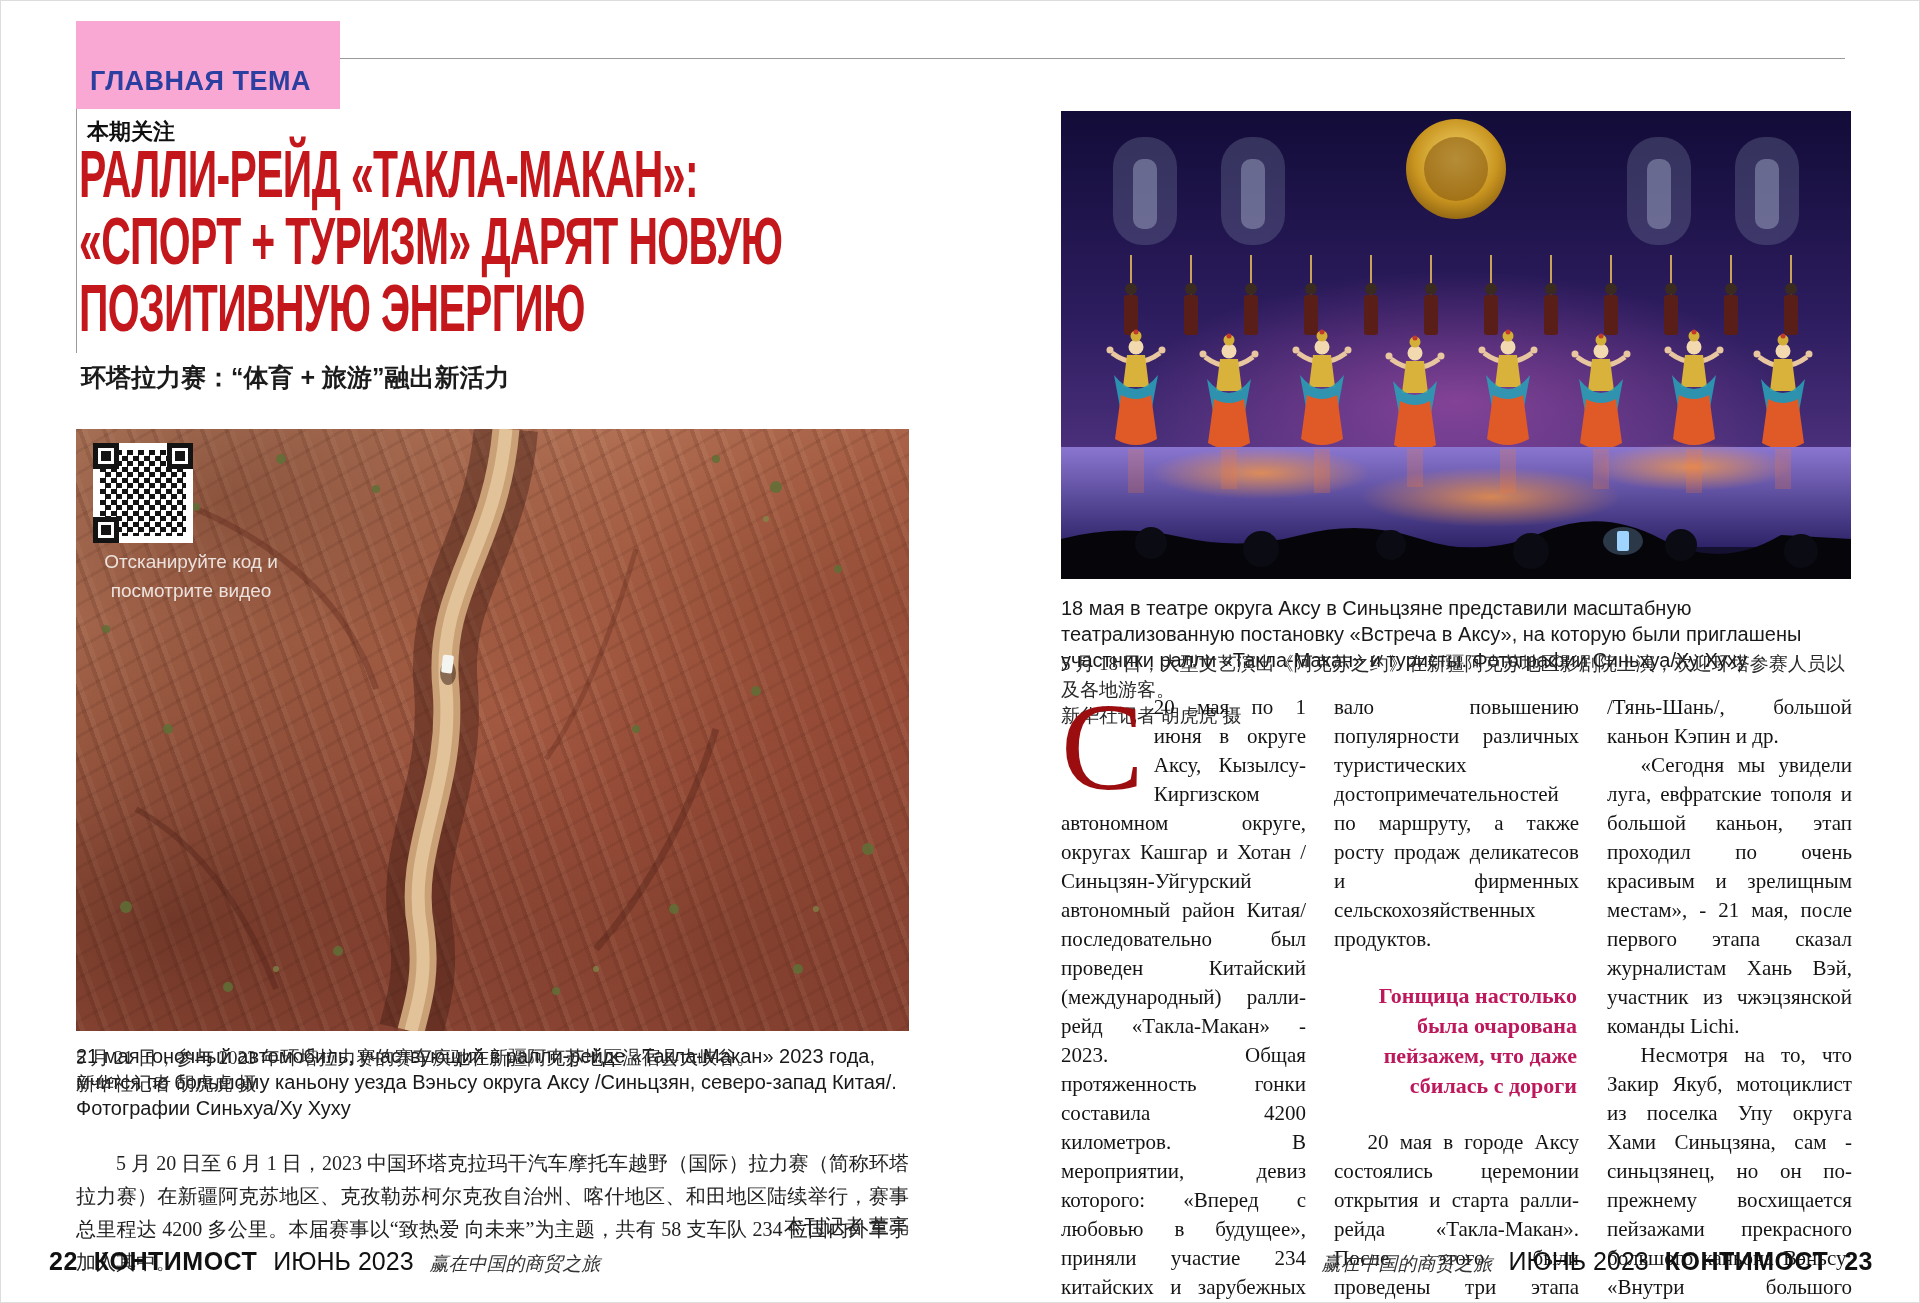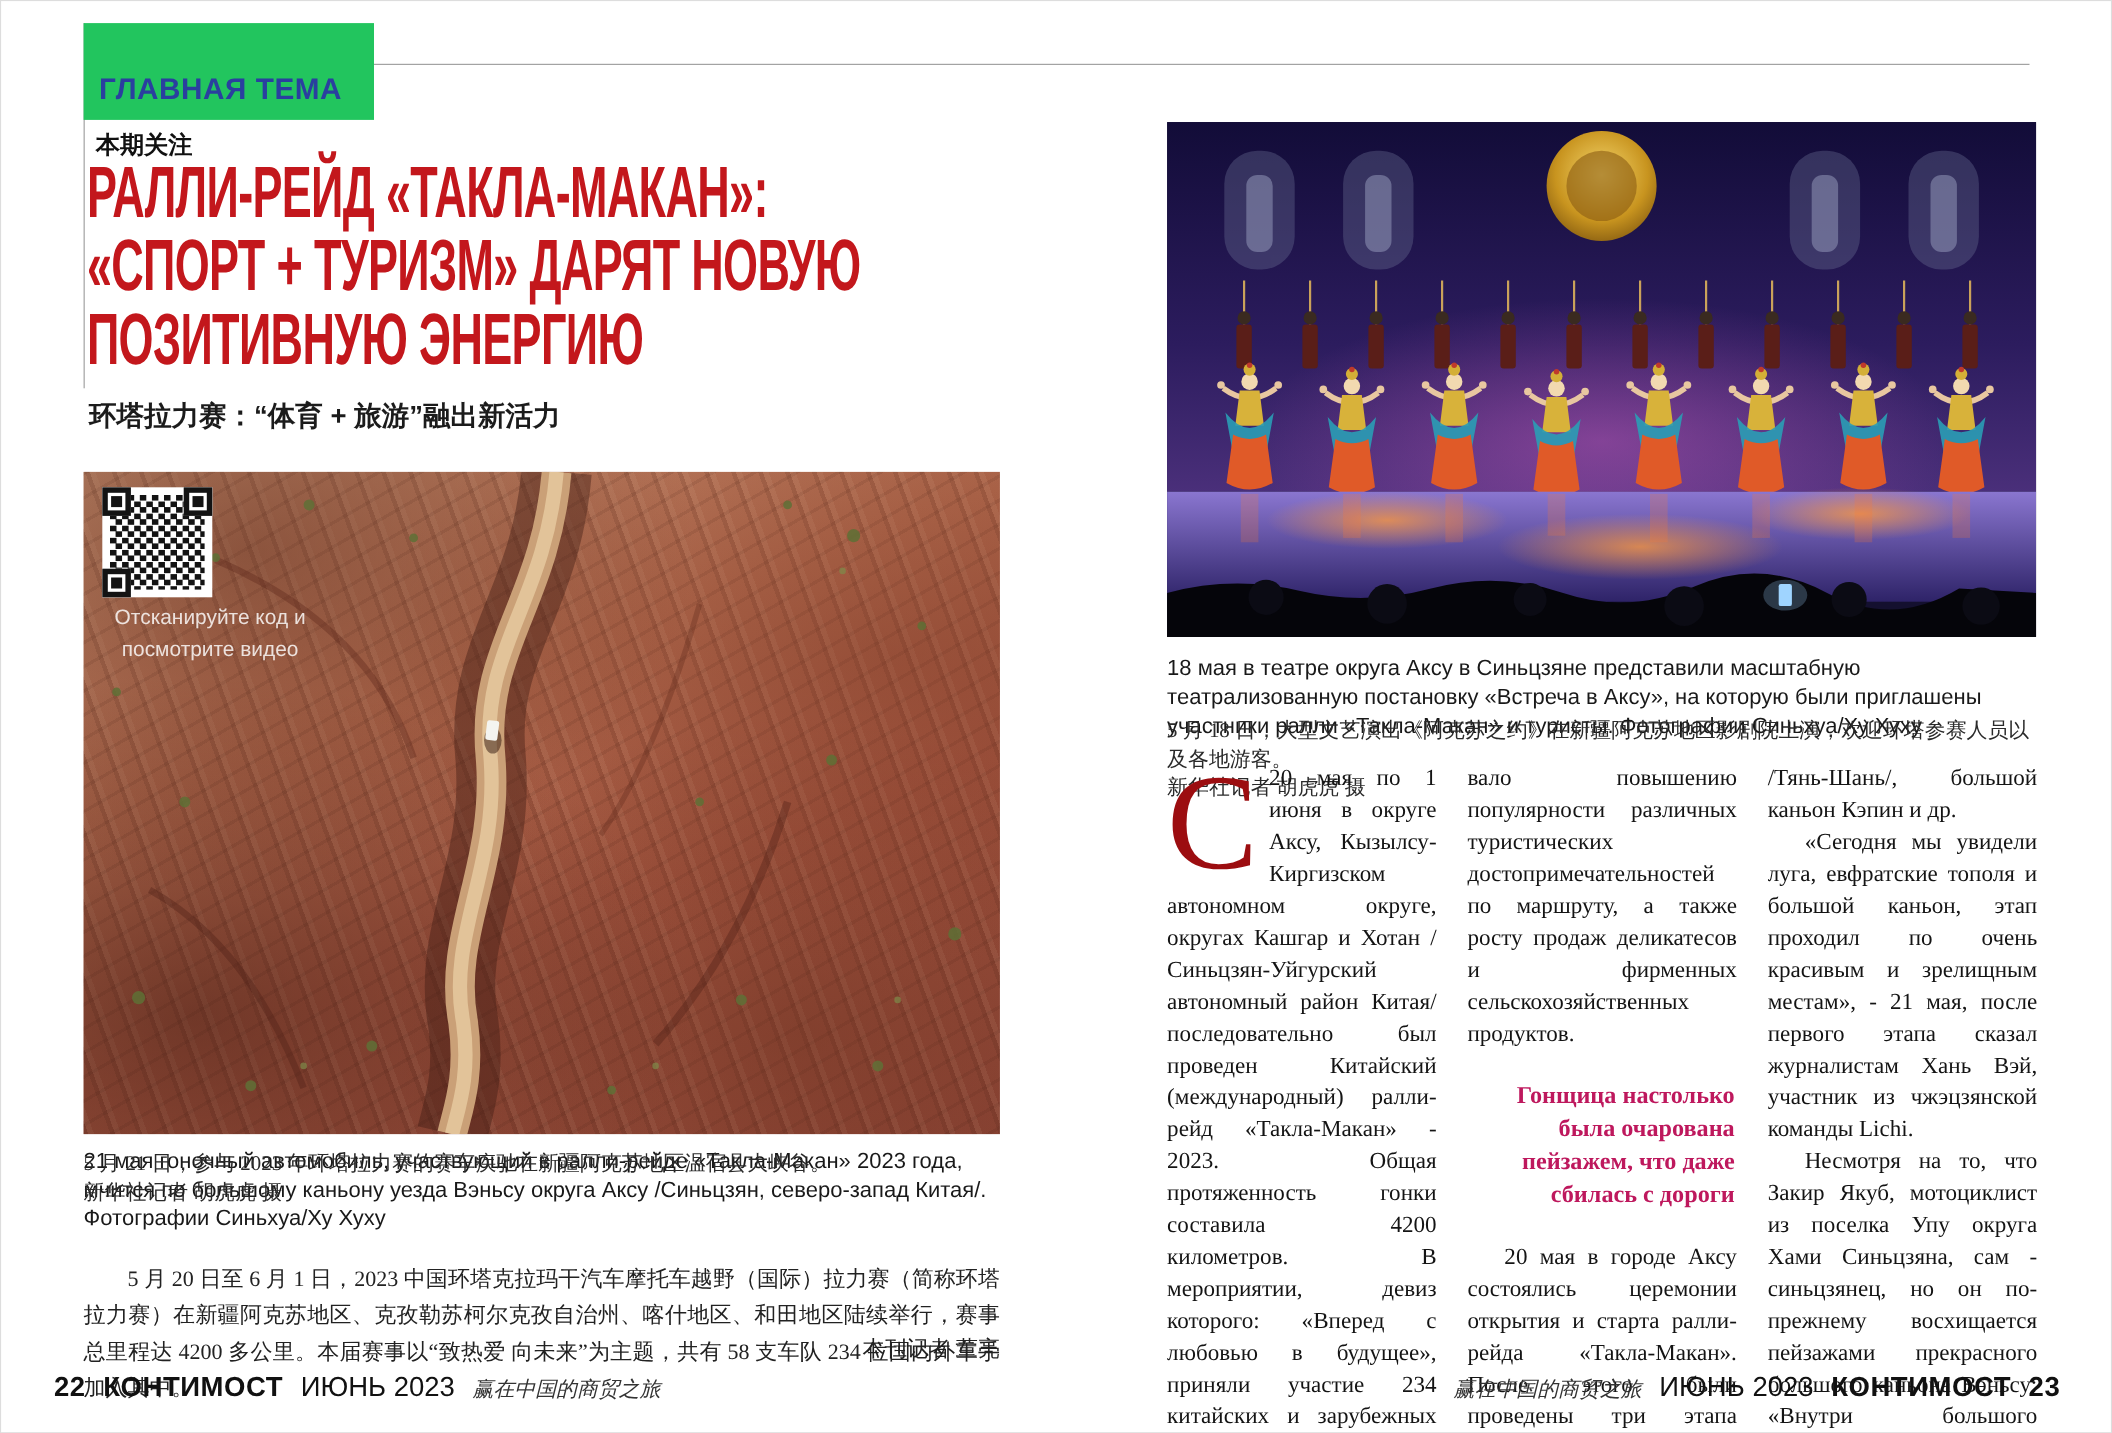--- a/index.html
+++ b/index.html
@@ -4,21 +4,21 @@
 <style>
   html,body{margin:0;padding:0;background:#f2f2f2;}
   .page{position:relative;width:1920px;height:1303px;background:#ffffff;overflow:hidden;
         border:1px solid #ddd;box-sizing:border-box;
         font-family:"Liberation Sans","DejaVu Sans",sans-serif;color:#151515;}
   .abs{position:absolute;}
 
   
   .top-rule{left:338px;top:57px;width:1506px;height:1px;background:#9a9a9a;}
   .left-rule{left:75px;top:20px;width:1px;height:332px;background:#9a9a9a;}
-  .banner{left:75px;top:20px;width:264px;height:88px;background:#22c55e;}
+  .banner{left:75px;top:20px;width:264px;height:88px;background:#f9a8d4;}
   .banner-label{position:absolute;left:14px;bottom:12px;font-size:27px;font-weight:700;
                 color:#2a3f9f;letter-spacing:.5px;}
   .kicker-cn{left:86px;top:116px;font-size:22px;font-weight:600;color:#101010;
              font-family:"Liberation Sans",sans-serif;text-align:center;}
   .headline{left:78px;top:140px;}
   .headline-line{white-space:nowrap;transform:scaleX(.62);transform-origin:left top;
                  font-size:66px;line-height:67px;font-weight:800;letter-spacing:-1px;
                  color:#c3171c;font-family:"Liberation Sans",sans-serif;}
   .subtitle-cn{left:80px;top:360px;font-size:25px;font-weight:700;color:#1b1b1b;text-align:center;}
 

